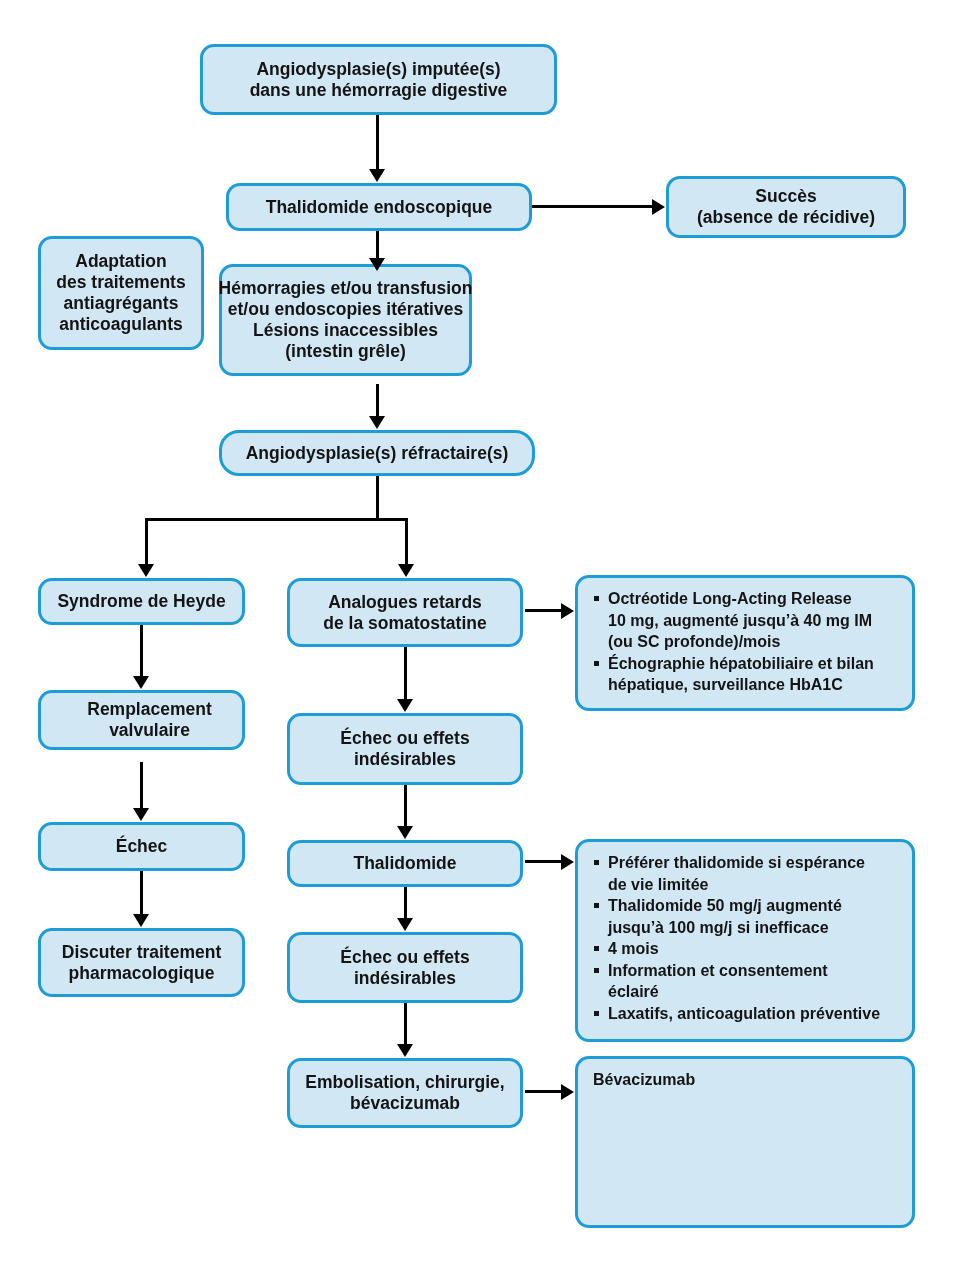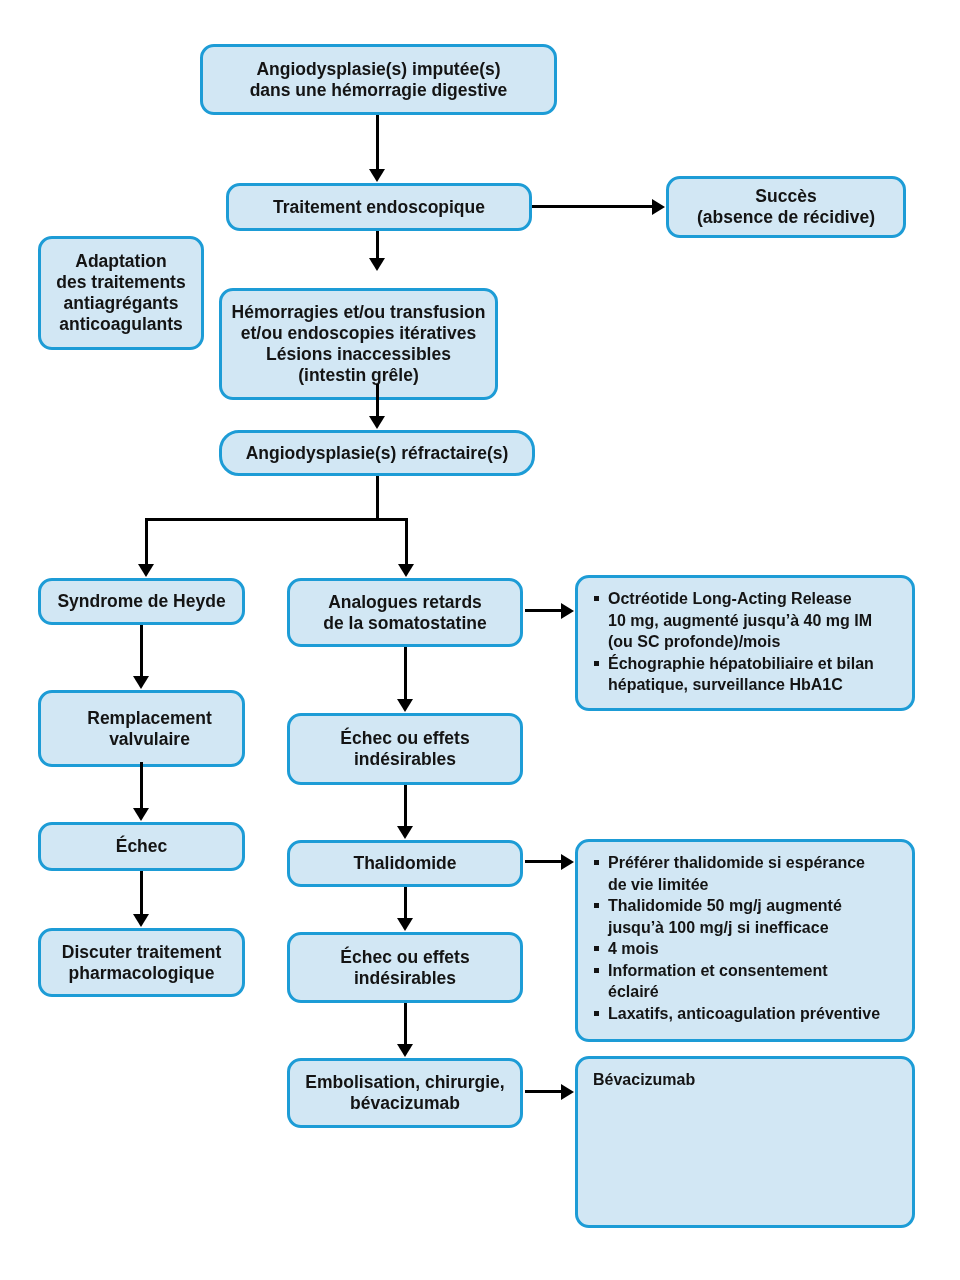--- a/index.html
+++ b/index.html
@@ -83,51 +83,51 @@
 <body>
 
 <div class="canvas">
 
   <div class="node" style="left:200px;top:44px;width:357px;height:71px;">
     <span class="txt">Angiodysplasie(s) imputée(s)
 dans une hémorragie digestive</span>
   </div>
 
   <div class="node" style="left:226px;top:183px;width:306px;height:48px;">
-    <span class="txt">Traitement endoscopique</span>
+    <span class="txt">Thalidomide endoscopique</span>
   </div>
 
   <div class="node" style="left:666px;top:176px;width:240px;height:62px;">
     <span class="txt">Succès
 (absence de récidive)</span>
   </div>
 
   <div class="node" style="left:38px;top:236px;width:166px;height:114px;">
     <span class="txt">Adaptation
 des traitements
 antiagrégants
 anticoagulants</span>
   </div>
 
-  <div class="node" style="left:219px;top:288px;width:279px;height:112px;">
+  <div class="node" style="left:219px;top:264px;width:253px;height:112px;">
     <span class="txt">Hémorragies et/ou transfusion
 et/ou endoscopies itératives
 Lésions inaccessibles
 (intestin grêle)</span>
   </div>
 
   <div class="node" style="left:219px;top:430px;width:316px;height:46px;border-radius:20px;">
     <span class="txt">Angiodysplasie(s) réfractaire(s)</span>
   </div>
 
   <div class="node" style="left:38px;top:578px;width:207px;height:47px;">
     <span class="txt">Syndrome de Heyde</span>
   </div>
 
-  <div class="node" style="left:38px;top:690px;width:207px;height:77px;padding-left:16px;">
+  <div class="node" style="left:38px;top:690px;width:207px;height:60px;padding-left:16px;">
     <span class="txt">Remplacement
 valvulaire</span>
   </div>
 
   <div class="node" style="left:38px;top:822px;width:207px;height:49px;">
     <span class="txt">Échec</span>
   </div>
 
   <div class="node" style="left:38px;top:928px;width:207px;height:69px;">
     <span class="txt">Discuter traitement

